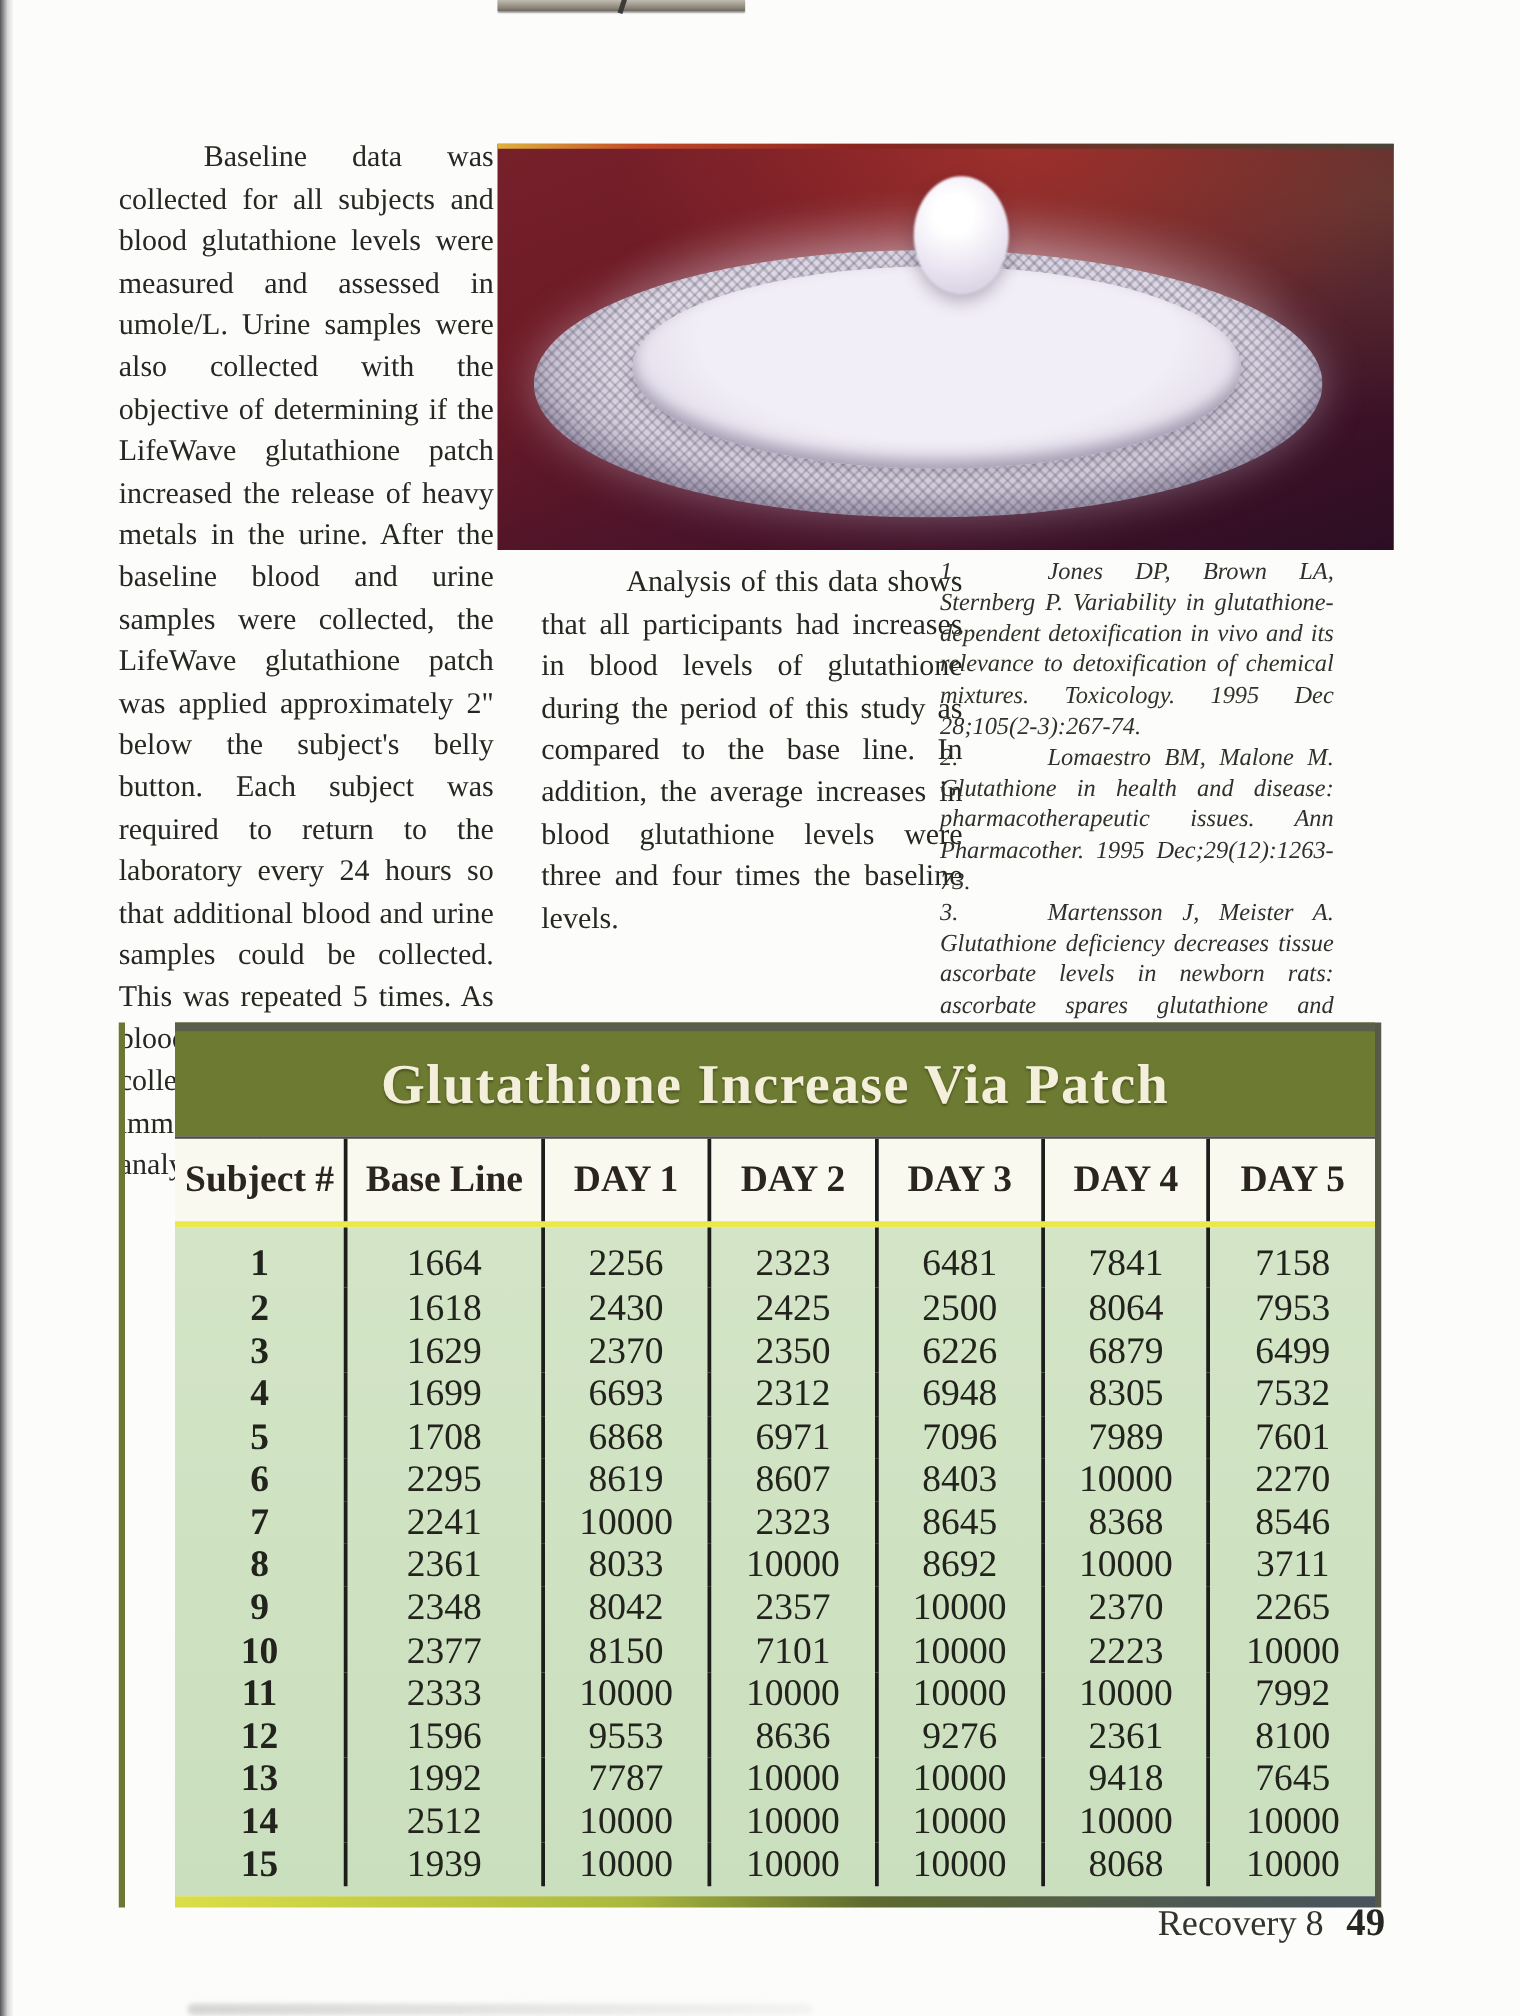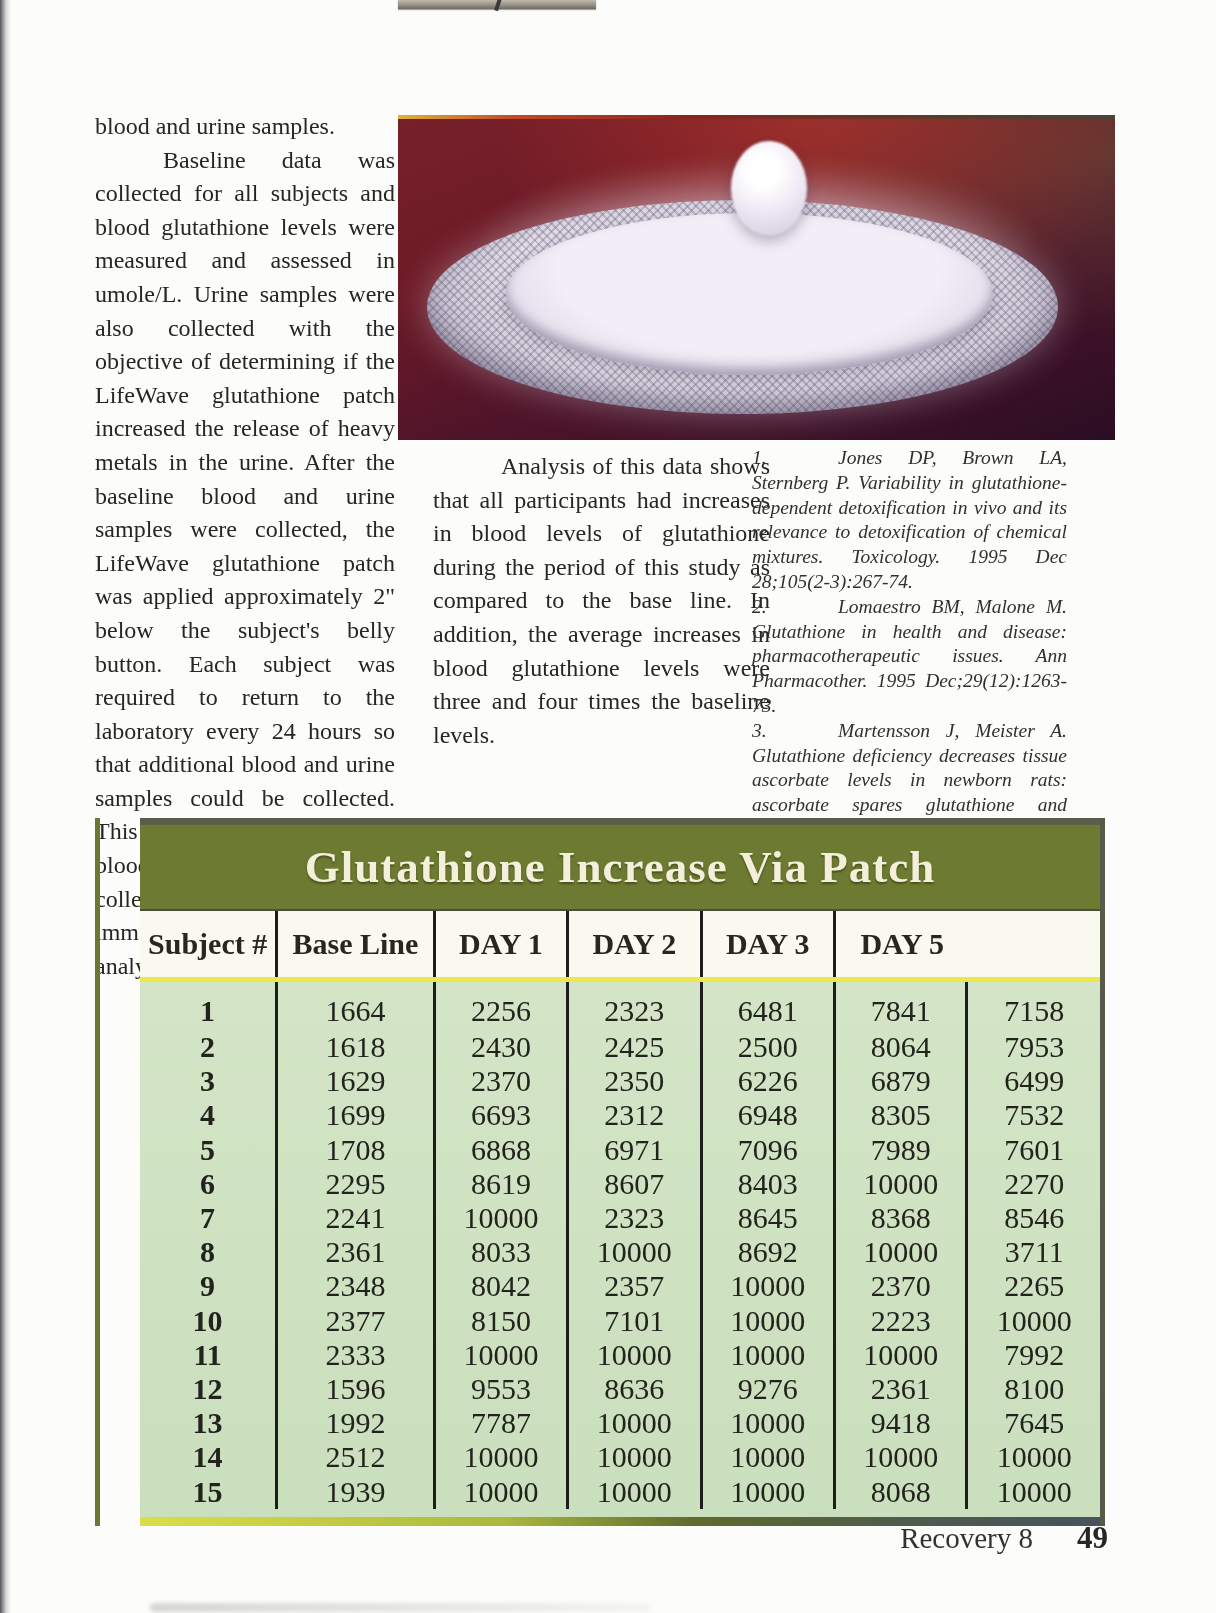--- a/index.html
+++ b/index.html
@@ -69,33 +69,32 @@
   .tbl-header .cell:last-child{border-right:none;}
   .tbl-body{background:linear-gradient(to bottom,var(--tgreen,#d3e5c6),#cadfbe);padding-bottom:8px;}
   .tbl-row .cell{height:34.2px;display:flex;align-items:center;justify-content:center;
     font-size:30px;color:#23231d;border-right:3px solid #1d1d1b;}
   .tbl-row .cell:last-child{border-right:none;}
   .tbl-row:first-child .cell{height:48px;padding-top:10px;box-sizing:border-box;}
   .tbl-row .cell.subj{font-weight:bold;}
   .tbl-bottom{height:9px;background:linear-gradient(to right,#dade48 0%,#aab83f 38%,#5e6a2e 58%,#4f5a50 82%,#48535d 100%);}
   
   .footer{position:absolute;top:1520px;right:108px;font-size:29px;color:#33332e;}
-  .footer .pageno{font-weight:bold;font-size:31px;margin-left:44px;color:#262622;}
+  .footer .pageno{font-weight:bold;font-size:31px;margin-left:18px;color:#262622;}
 </style>
 </head>
 <body>
 
 <div class="scan-left"></div>
 <div class="scan-top-tab">
   <div class="slash"></div>
 </div>
 <div class="scan-bottom"></div>
 
 <div class="col col-left">
-  <p>blood and urine samples.</p>
   <p class="indent">Baseline data was collected for all subjects and blood glutathione levels were measured and assessed in umole/L. Urine samples were also collected with the objective of determining if the LifeWave glutathione patch increased the release of heavy metals in the urine. After the baseline blood and urine samples were collected, the LifeWave glutathione patch was applied approximately 2" below the subject's belly button. Each subject was required to return to the laboratory every 24 hours so that additional blood and urine samples could be collected. This was repeated 5 times.  As blood and urine samples were collected they were immediately forwarded to an analytical laboratory</p>
 </div>
 
 <div class="photo" title="LifeWave glutathione patch photo">
   <div class="photo-topline"></div>
   <div class="disc-haze"></div>
   <div class="disc-outer"></div>
   <div class="disc-inner"></div>
   <div class="sphere"></div>
 </div>
@@ -112,20 +111,21 @@
   </div>
 
 <div class="gtable">
   <div class="tbl-banner">Glutathione Increase Via Patch</div>
   <div class="tbl-grid tbl-header">
       <div class="cell">Subject #</div>
       <div class="cell">Base Line</div>
       <div class="cell">DAY 1</div>
       <div class="cell">DAY 2</div>
       <div class="cell">DAY 3</div>
+      <div class="cell">DAY 4</div>
       <div class="cell">DAY 5</div>
     </div>
   <div class="tbl-body">
       <div class="tbl-grid tbl-row">
         <div class="cell subj">1</div>
         <div class="cell">1664</div>
         <div class="cell">2256</div>
         <div class="cell">2323</div>
         <div class="cell">6481</div>
         <div class="cell">7841</div>

